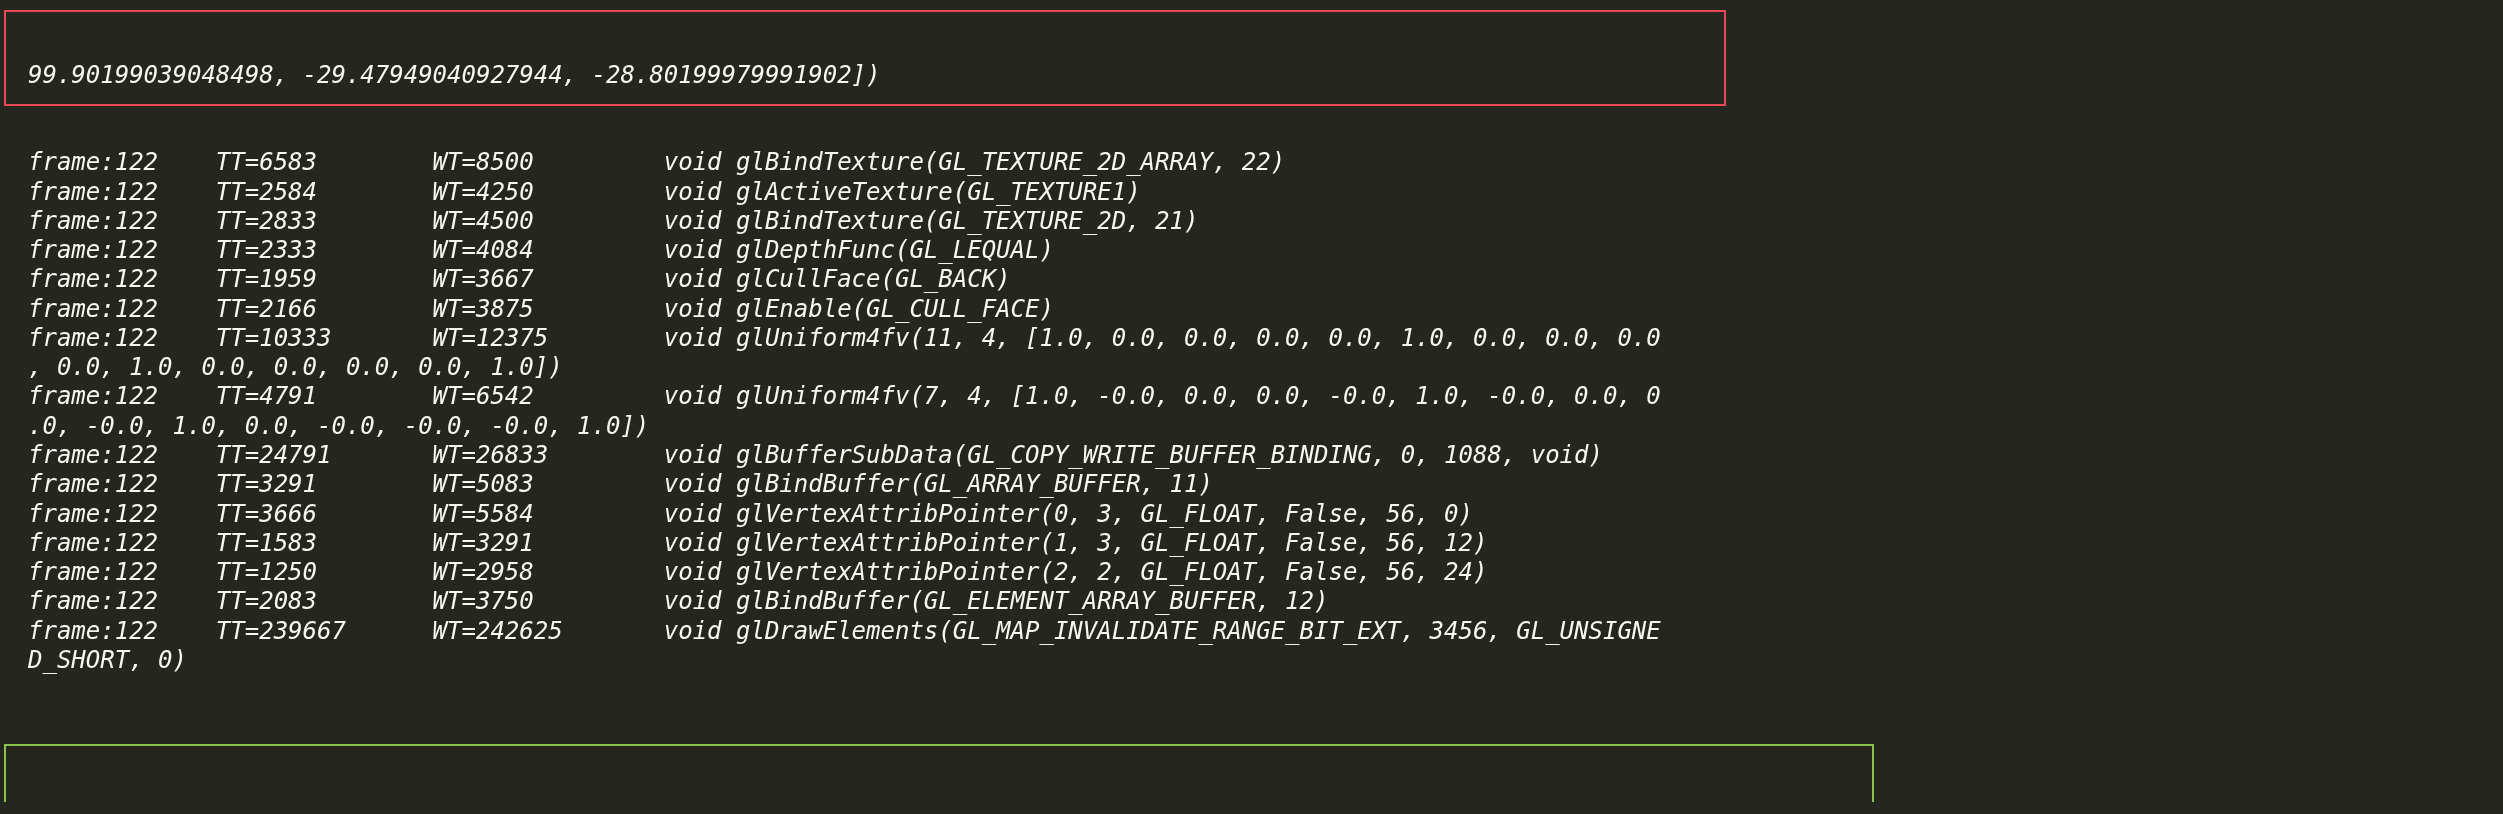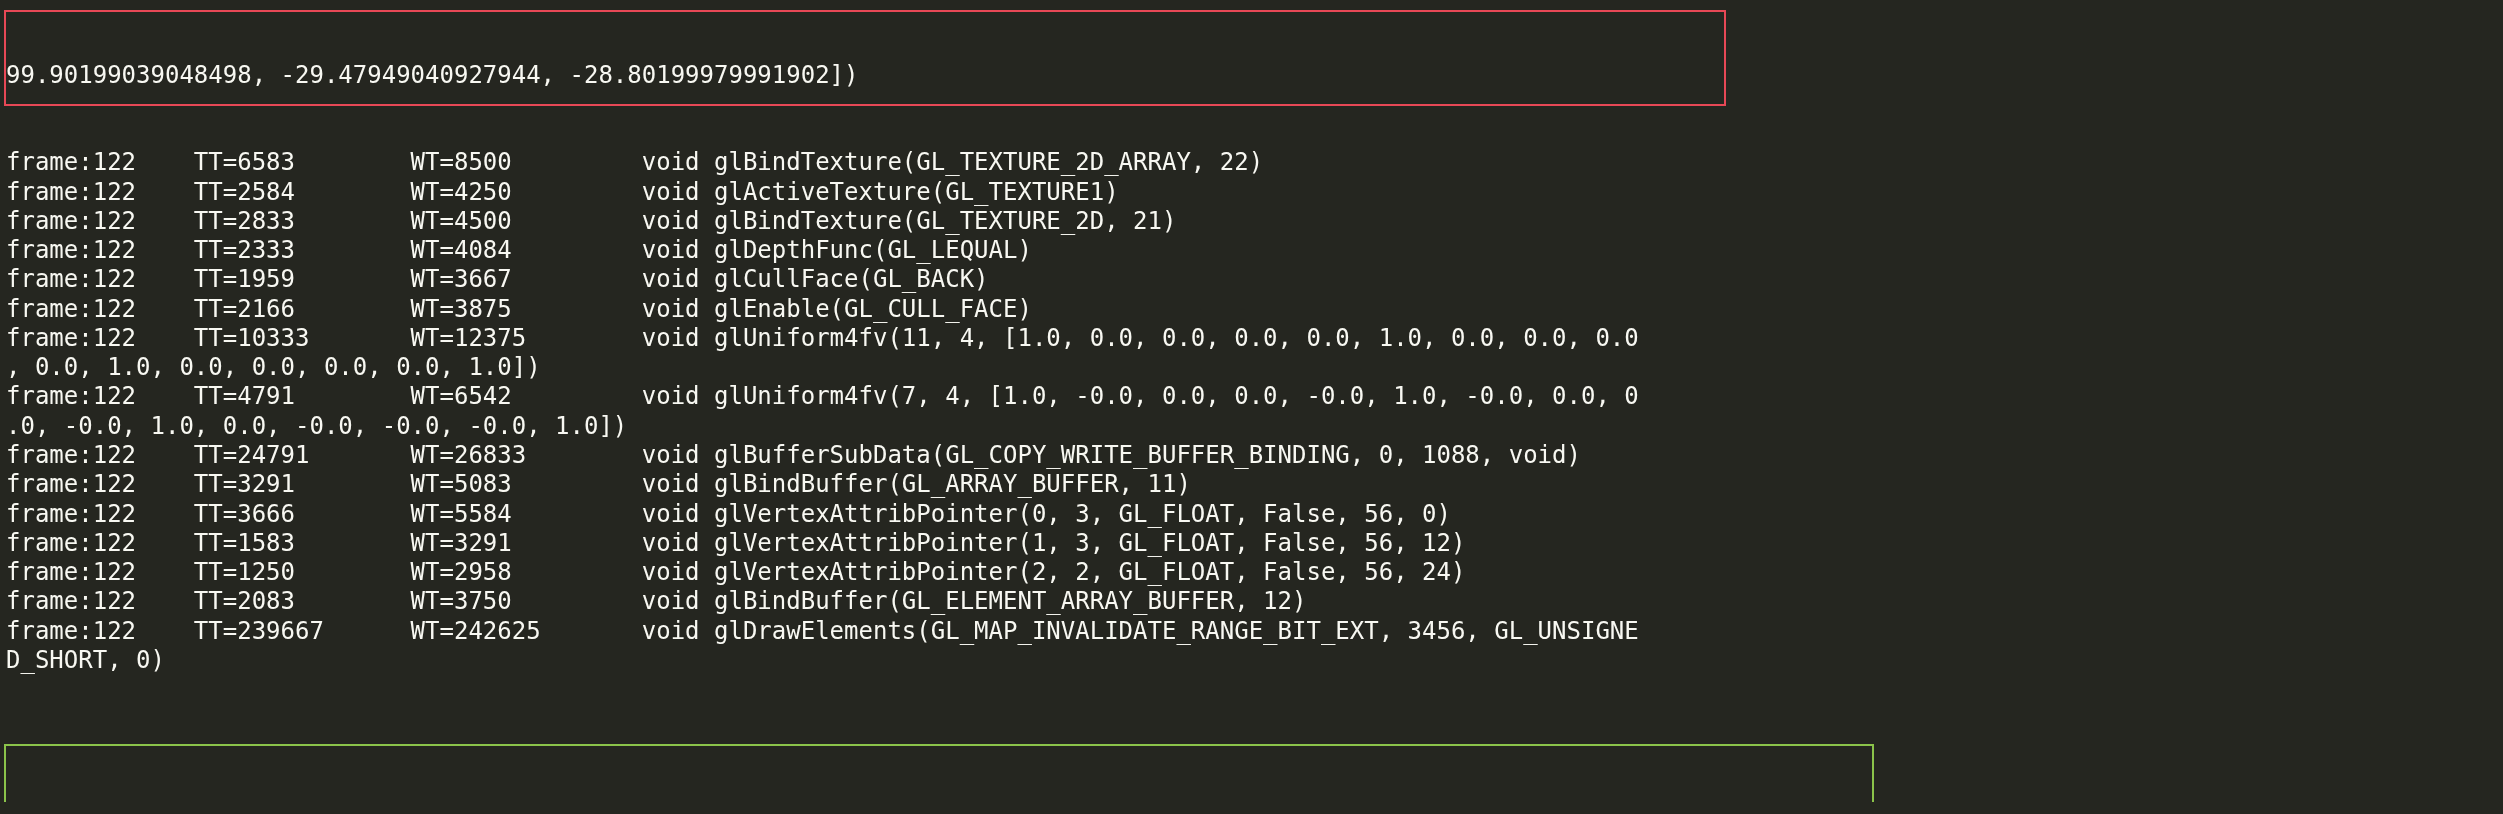--- a/index.html
+++ b/index.html
@@ -7,22 +7,23 @@
     padding: 0;
     background: #252620;
     color: #f8f8f2;
     font-family: "Consolas", "Menlo", "DejaVu Sans Mono", monospace;
     font-size: 24px;
     line-height: 1.22;
     width: 2503px;
   }
   .viewport {
     position: relative;
-    padding: 2px 10px 10px 6px;
+    padding: 2px 10px 10px 28px;
     white-space: pre;
+    font-style: italic;
   }
   .trunc {
     color: #f8f8f2;
   }
   .line {
     display: block;
   }
   .box {
     position: absolute;
     pointer-events: none;

